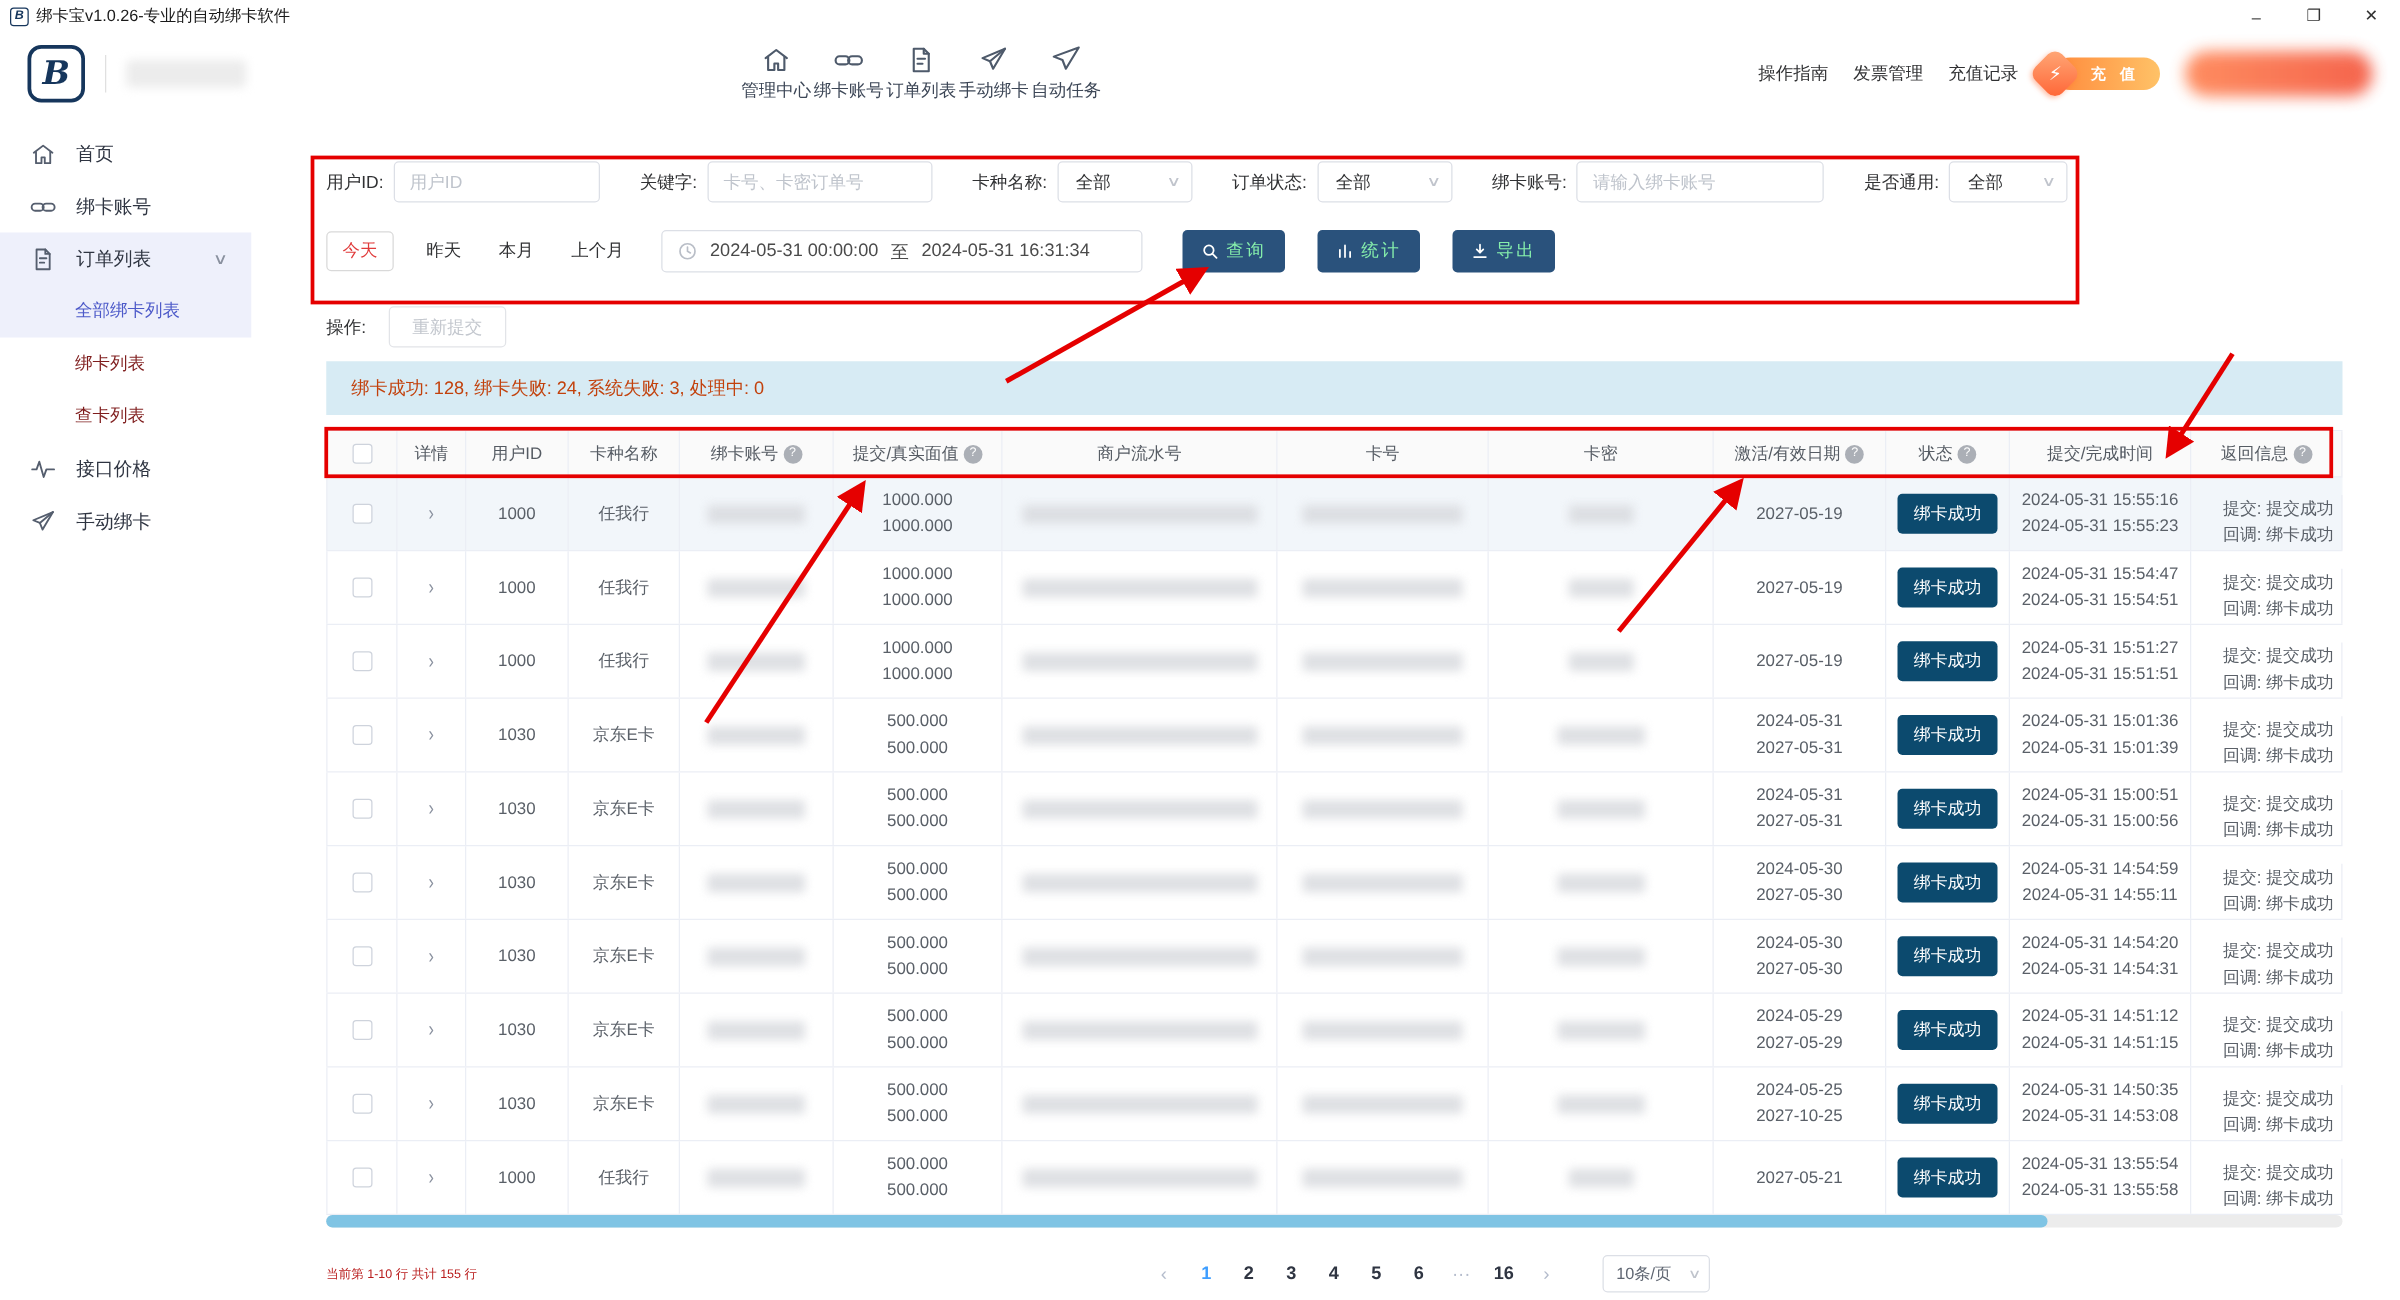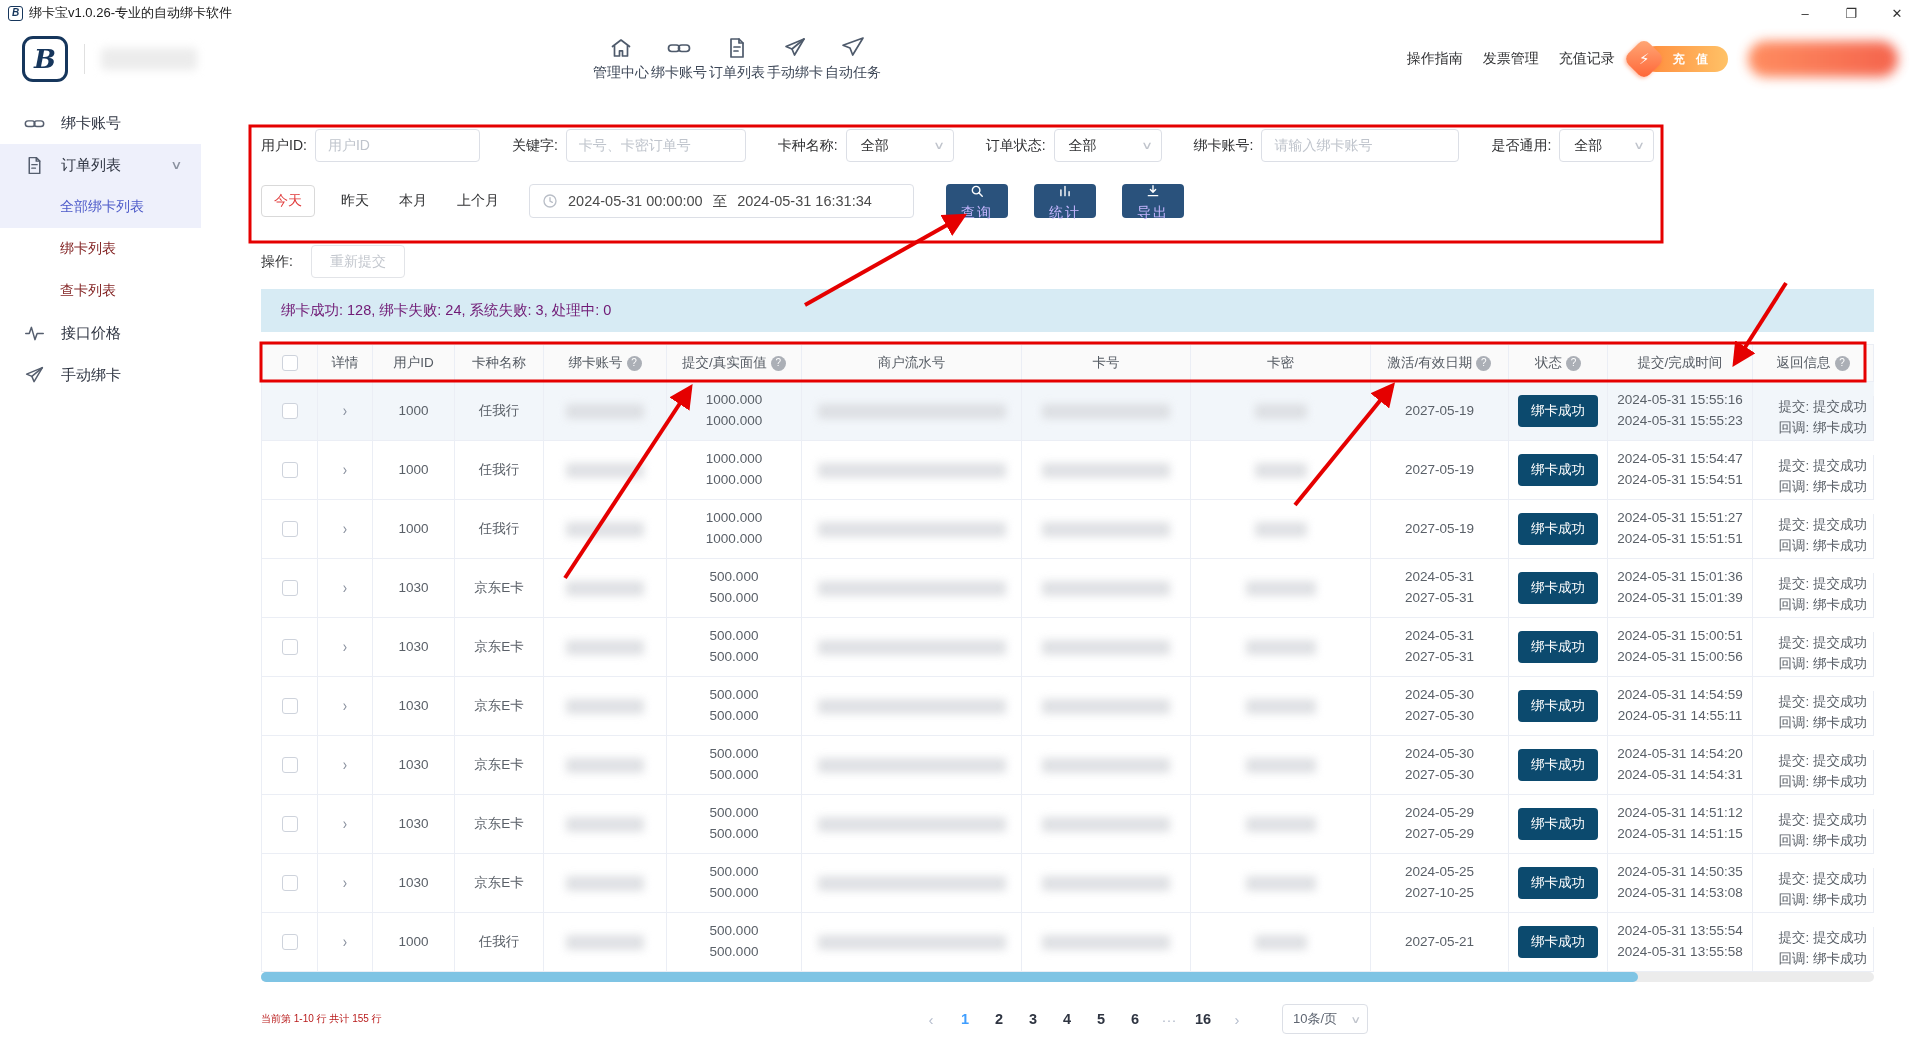--- a/index.html
+++ b/index.html
@@ -54,30 +54,30 @@
   .f-select { height:33px; border:1px solid #dcdfe6; border-radius:4px; background:#fff; padding:0 10px 0 14px; font-size:14px;
     color:#303133; display:flex; align-items:center; justify-content:space-between; cursor:pointer; }
   .f-select .arr { color:#c0c4cc; font-size:11px; transform:scaleX(1.5); margin-left:14px; }
 
   .date-row { margin-top:22px; display:flex; align-items:center; }
   .quick-btn { font-size:14px; color:#303133; margin-right:30px; cursor:pointer; }
   .quick-btn.active { color:#e03b3b; border:1px solid #d9d9d9; border-radius:4px; padding:6px 12px; margin-right:26px; }
   .date-range { width:385px; height:34px; border:1px solid #dcdfe6; border-radius:4px; display:flex; align-items:center;
     padding:0 12px; font-size:14.5px; color:#4a4a4a; gap:10px; margin-right:32px; }
   .date-range .clk { color:#b9bec7; width:16px; height:16px; }
-  .tool-btn { height:34px; background:#2a527c; color:#c4b5fd; border-radius:4px; font-size:14px; display:flex; align-items:center;
-    gap:6px; padding:0 15px; margin-right:26px; cursor:pointer; letter-spacing:2px;flex-direction:column; }
+  .tool-btn { height:34px; background:#2a527c; color:#86efac; border-radius:4px; font-size:14px; display:flex; align-items:center;
+    gap:6px; padding:0 15px; margin-right:26px; cursor:pointer; letter-spacing:2px; }
   .tool-btn .icn { width:14px; height:14px; }
 
   .action-row { margin-top:27px; display:flex; align-items:center; }
   .resubmit-btn { height:33px; border:1px solid #e2e4e8; border-radius:4px; color:#c3c7ce; font-size:14px;
     padding:0 18px; display:flex; align-items:center; margin-left:10px; background:#fff; cursor:pointer; }
 
   .summary-bar { margin-top:11px; width:1613px; height:43px; background:#d7ebf4; display:flex; align-items:center;
-    padding-left:20px; font-size:14.5px; color:#701a75; }
+    padding-left:20px; font-size:14.5px; color:#c2410c; }
 
   
   .tbl { width:1613px; margin-top:12px; font-size:13.5px; color:#5a6068; }
   .trow { display:grid; grid-template-columns:57px 55px 82px 89px 123px 135px 220px 169px 180px 138px 99px 145px 121px; }
   .thead { height:36px; background:#fafafa; color:#555b63; }
   .tbody-row { height:59px; border-top:1px solid #ebeef5; }
   .tbody-row.hl { background:#f2f6fa; }
   .tcell { display:flex; align-items:center; justify-content:center; border-right:1px solid #ebeef5; text-align:center;
     flex-direction:column; line-height:1.55; overflow:hidden; }
   .tcell:first-child { border-left:1px solid #ebeef5; }
@@ -186,20 +186,29 @@
     </div>
     <div class="blur-btn"></div>
   </div>
 </div>
 
 <div class="layout">
   <div class="sidebar" id="sidebar">
       <div class="side-item">
         <span class="icn">
           <svg viewBox="0 0 24 24" fill="none" stroke="currentColor" stroke-width="1.7" stroke-linecap="round" stroke-linejoin="round">
+            <path d="M3.5 10.5 12 4l8.5 6.5"></path>
+            <path d="M5.5 9.8V20h5v-5.2h3V20h5V9.8"></path>
+          </svg>
+        </span>
+        <span>首页</span>
+      </div>
+      <div class="side-item">
+        <span class="icn">
+          <svg viewBox="0 0 24 24" fill="none" stroke="currentColor" stroke-width="1.7" stroke-linecap="round" stroke-linejoin="round">
             <rect x="1.5" y="9" width="11" height="6.5" rx="3.2"></rect>
             <rect x="11.5" y="9" width="11" height="6.5" rx="3.2"></rect>
           </svg>
         </span>
         <span>绑卡账号</span>
       </div>
       <div class="side-group-active">
         <div class="side-item">
           <span class="icn">
             <svg viewBox="0 0 24 24" fill="none" stroke="currentColor" stroke-width="1.7" stroke-linecap="round" stroke-linejoin="round">

